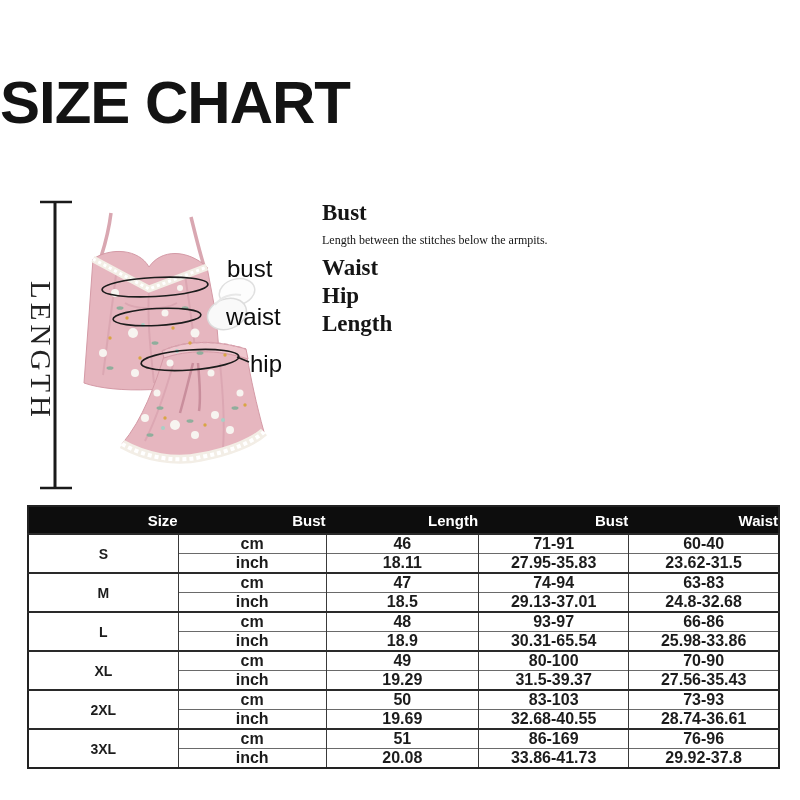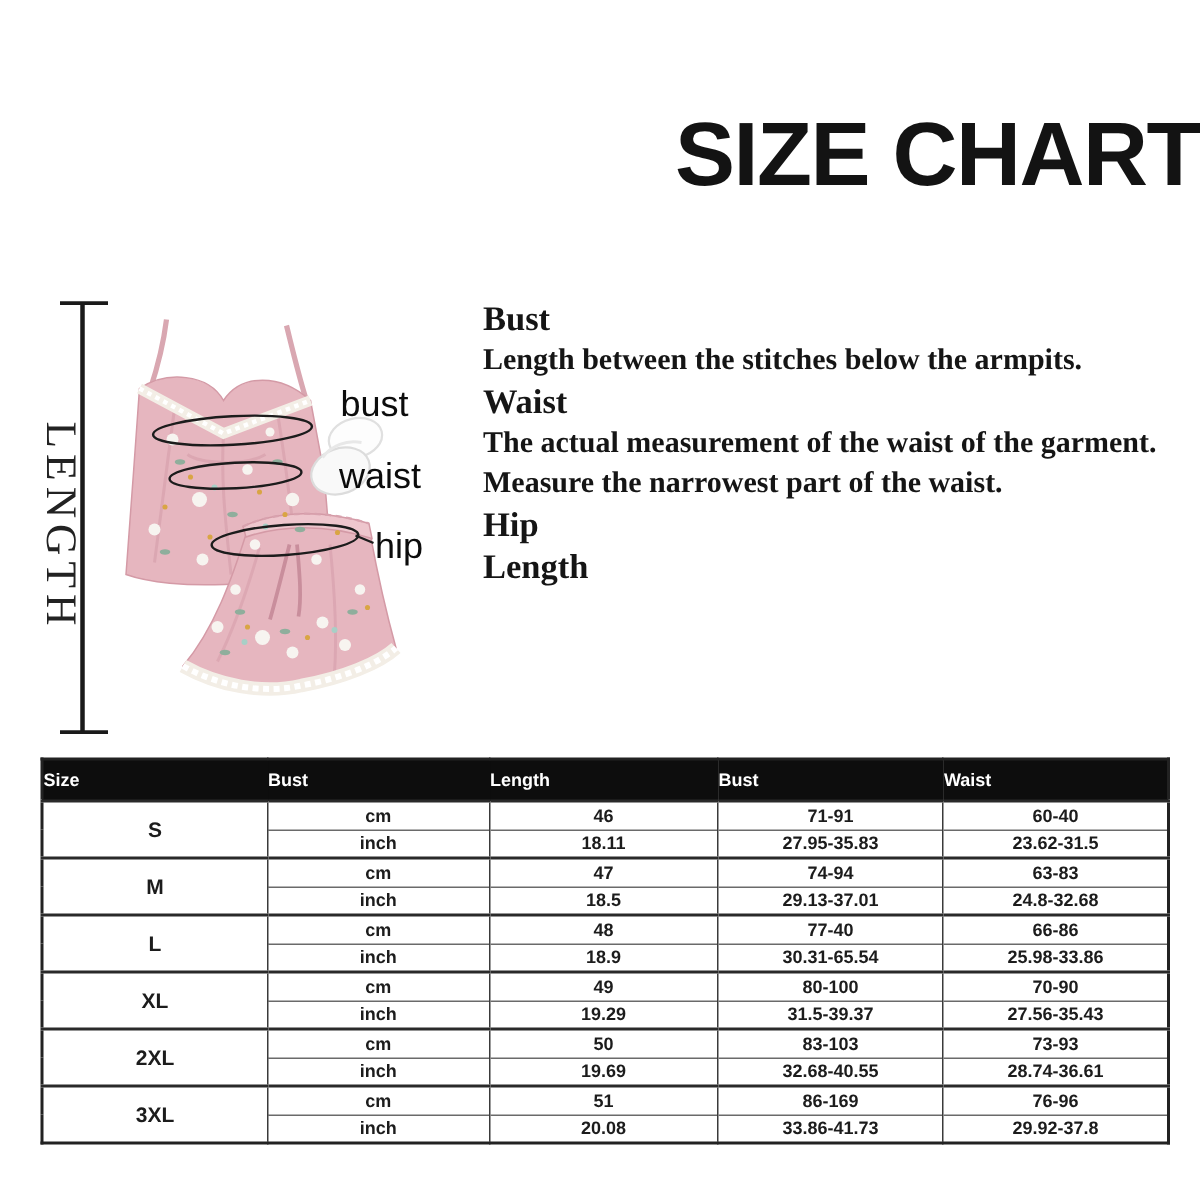--- a/index.html
+++ b/index.html
@@ -4,44 +4,44 @@
 <style>
   * { margin:0; padding:0; box-sizing:border-box; }
   html,body { background:#ffffff; }
   .page {
     position:relative; width:800px; height:800px; background:#ffffff;
     font-family:"Liberation Sans", sans-serif; overflow:hidden;
   }
   
   .title {
     position:absolute; top:68px; left:0; width:100%;
-    text-align:right; font-size:60px; font-weight:700;
+    text-align:left; font-size:60px; font-weight:700;
     letter-spacing:-1px; color:#131313;
   }
   
   .diagram { position:absolute; left:15px; top:193px; width:305px; height:302px; }
   
   .defs {
     position:absolute; left:322px; top:199px; width:462px;
     font-family:"Liberation Serif", serif; color:#151515;
   }
   .defs .term { font-size:23px; font-weight:700; line-height:28px; }
-  .defs .desc { font-size:20px; font-weight:700; line-height:27px; }
+  .defs .desc { font-size:12px; font-weight:400; line-height:27px; }
   
   .size-table-wrap { position:absolute; left:27px; top:505px; width:753px; }
   table.size-table {
     width:100%; border-collapse:collapse; table-layout:fixed;
     border:2px solid #222222;
   }
   table.size-table th {
-    background:#0d0d0d; color:#ffffff; font-size:12px; font-weight:700;
-    height:28px; text-align:left; border:1px solid #0d0d0d;
+    background:#0d0d0d; color:#ffffff; font-size:15px; font-weight:700;
+    height:28px; text-align:right; border:1px solid #0d0d0d;
   }
   table.size-table td {
-    height:19px; font-size:12px; font-weight:700; color:#1c1c1c;
+    height:19px; font-size:16px; font-weight:700; color:#1c1c1c;
     text-align:center; vertical-align:middle;
     border-left:1px solid #3a3a3a; border-right:1px solid #3a3a3a;
     border-top:1px solid #6a6a6a;
   }
   table.size-table tr.group-start td { border-top:2px solid #2a2a2a; }
   table.size-table td.size-cell { font-size:14px; }
 </style>
 </head>
 <body>
 
@@ -173,21 +173,20 @@
     </svg>
   </div>
 
   <div class="defs">
     <div>
       <div class="term">Bust</div>
       <div class="desc">Length between the stitches below the armpits.</div>
     </div>
     <div>
       <div class="term">Waist</div>
-      <div class="desc">The actual measurement of the waist of the garment. Measure the narrowest part of the waist.</div>
     </div>
     <div>
       <div class="term">Hip</div>
     </div>
     <div>
       <div class="term">Length</div>
     </div>
   </div>
 
   <div class="size-table-wrap">
@@ -232,21 +231,21 @@
           <tr>
             <td>inch</td>
             <td>18.5</td>
             <td>29.13-37.01</td>
             <td>24.8-32.68</td>
           </tr>
           <tr class="group-start">
             <td rowspan="2" class="size-cell">L</td>
             <td>cm</td>
             <td>48</td>
-            <td>77-40</td>
+            <td>93-97</td>
             <td>66-86</td>
           </tr>
           <tr>
             <td>inch</td>
             <td>18.9</td>
             <td>30.31-65.54</td>
             <td>25.98-33.86</td>
           </tr>
           <tr class="group-start">
             <td rowspan="2" class="size-cell">XL</td>

